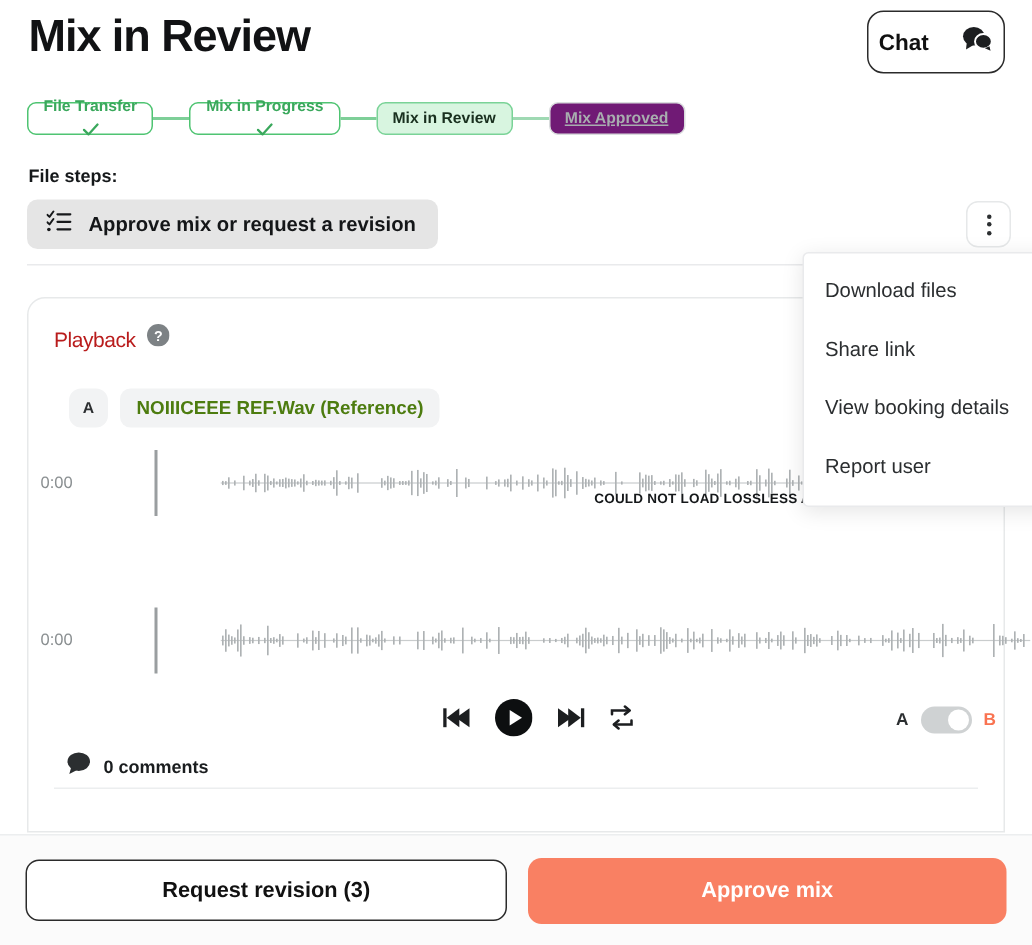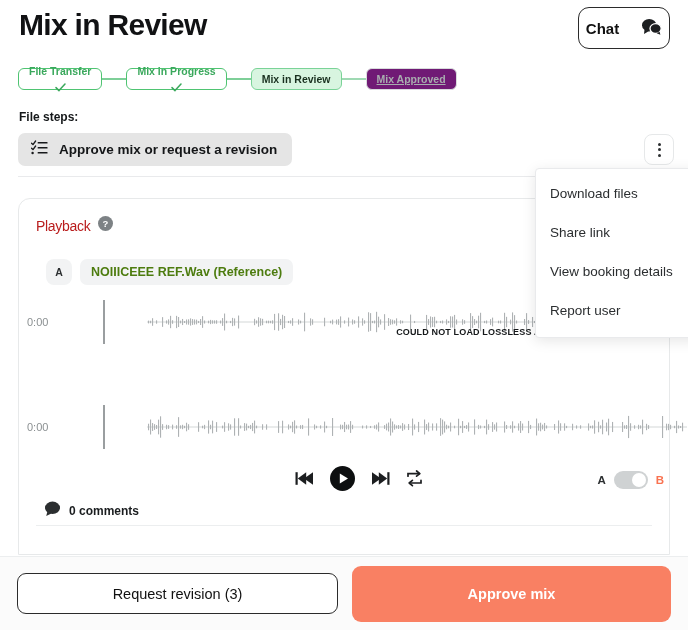--- a/index.html
+++ b/index.html
@@ -119,25 +119,25 @@
   .knob { position:absolute; top:2px; right:2px; width:14px; height:14px; border-radius:50%; background:#fff; }
 
   
   .footer {
     position:absolute; left:0; bottom:0; width:688px; height:74px;
     background:#fbfbfb; border-top:1px solid #eceeef;
     display:flex; align-items:center; gap:14px; padding:0 17px;
   }
   .btn-secondary {
     flex:1; height:41px; border:1.4px solid #2b2b2b; border-radius:9px; background:#fff;
-    font-size:14.5px; font-weight:400; color:#111; cursor:pointer;
+    font-size:14.5px; font-weight:700; color:#111; cursor:pointer;
     font-family:"Liberation Sans", sans-serif;
   }
   .btn-primary {
-    flex:1; height:56px; border:none; border-radius:9px; background:#f98063;
+    flex:1; height:44px; border:none; border-radius:9px; background:#f98063;
     font-size:14.5px; font-weight:700; color:#fff; cursor:pointer;
     font-family:"Liberation Sans", sans-serif;
   }
 
   
   .menu {
     position:absolute; left:535px; top:168px; width:170px;
     background:#fff; border:1px solid #e9eaec; border-radius:4px;
     box-shadow: 0 3px 14px rgba(0,0,0,0.10);
     padding:10px 0 12px 0; z-index:20;

